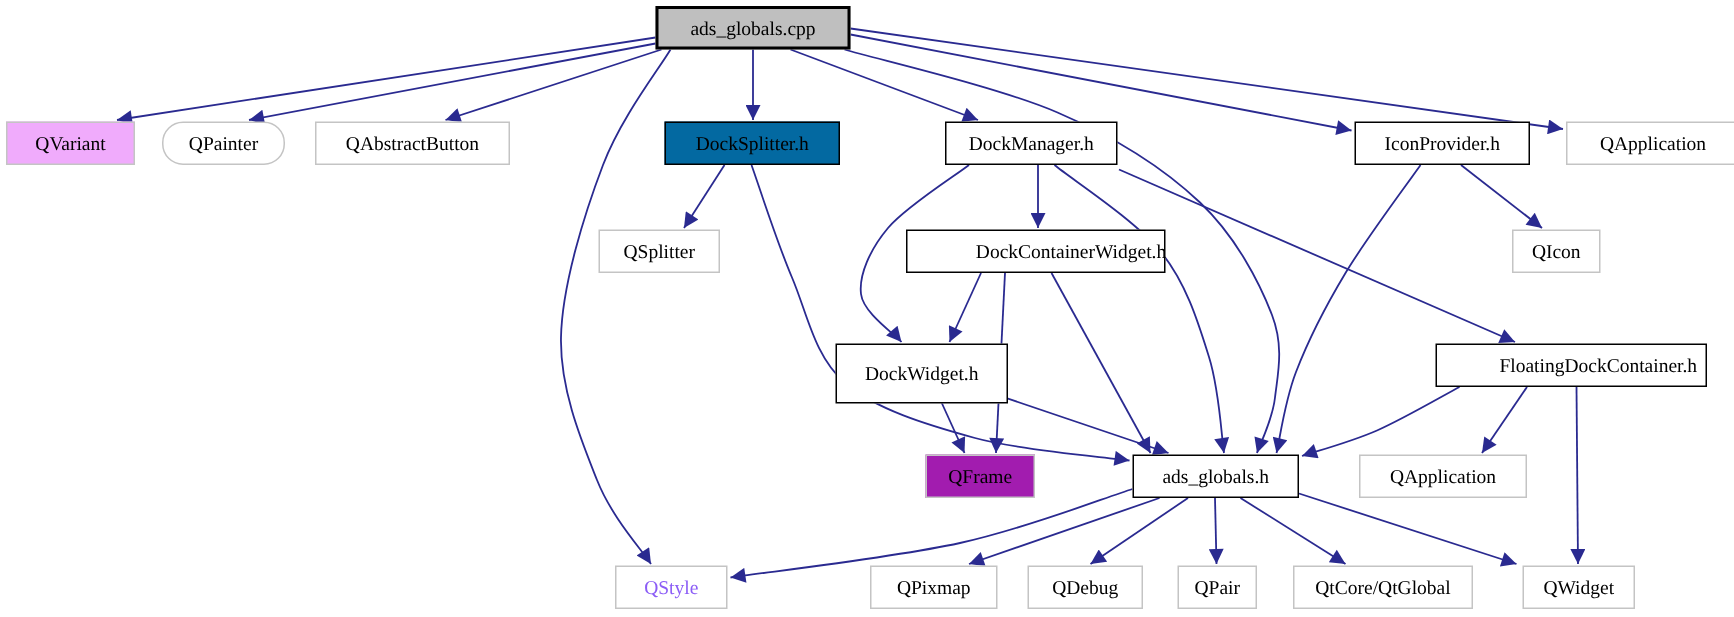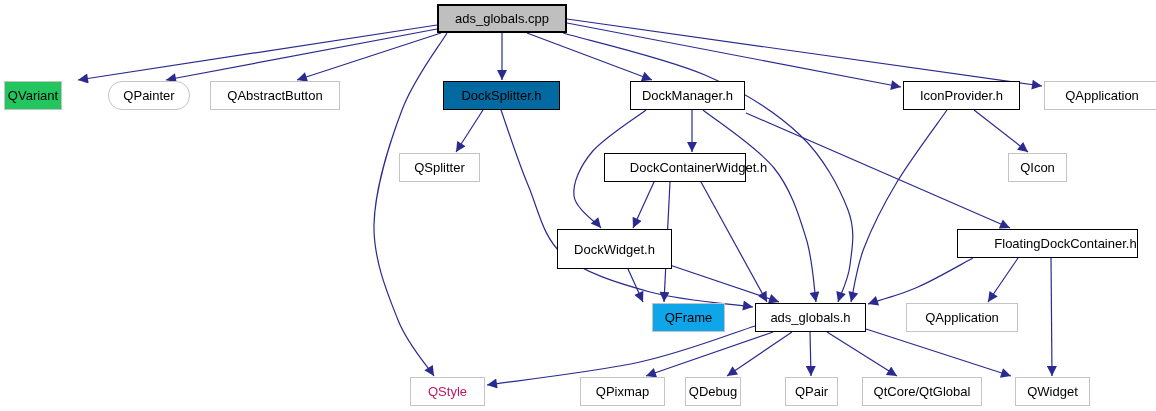--- a/index.html
+++ b/index.html
@@ -1,20 +1,20 @@
 <!DOCTYPE html>
 <html><head>
 <meta charset="utf-8">
 <style>
   html, body { margin: 0; padding: 0; background: #ffffff; }
   #graph {
     position: relative;
     width: 1156px;
     height: 411px;
-    font-family: Liberation Sans, sans-serif;
+    font-family: Liberation Serif, serif;
     background: #ffffff;
     overflow: hidden;
     text-align: center;
   }
   #graph svg { position: absolute; left: 0; top: 0; pointer-events: none; }
   .node {
     position: absolute;
     box-sizing: border-box;
     display: flex;
     align-items: center;
@@ -64,34 +64,34 @@
       <path d="M973,258 C963.8,262.8 935.5,279.3 918,287 C900.5,294.7 876.3,301.2 868,304" fill="none" stroke="#2a2a90" stroke-width="1.2" marker-end="url(#arrow)"></path>
       <path d="M1051,258 L1052,376" fill="none" stroke="#2a2a90" stroke-width="1.2" marker-end="url(#arrow)"></path>
       <path d="M755,326 C735.8,332.0 684.7,352.2 640,362 C595.3,371.8 512.5,381.2 487,385" fill="none" stroke="#2a2a90" stroke-width="1.2" marker-end="url(#arrow)"></path>
       <path d="M773,332 L646,376" fill="none" stroke="#2a2a90" stroke-width="1.2" marker-end="url(#arrow)"></path>
       <path d="M792,332 L727,376" fill="none" stroke="#2a2a90" stroke-width="1.2" marker-end="url(#arrow)"></path>
       <path d="M810,332 L811,376" fill="none" stroke="#2a2a90" stroke-width="1.2" marker-end="url(#arrow)"></path>
       <path d="M827,332 L897,376" fill="none" stroke="#2a2a90" stroke-width="1.2" marker-end="url(#arrow)"></path>
       <path d="M866,329 L1011,376" fill="none" stroke="#2a2a90" stroke-width="1.2" marker-end="url(#arrow)"></path>
     </svg>
     <div class="node root" style="left: 437px; top: 4px; width: 130px; height: 29px; background: rgb(191, 191, 191); border-color: rgb(0, 0, 0); color: rgb(0, 0, 0);">ads_globals.cpp</div>
-    <div class="node external" style="left: 4px; top: 81px; width: 58px; height: 29px; background: #22c55e; border-color: rgb(196, 196, 196); color: rgb(0, 0, 0);">QVariant</div>
+    <div class="node external" style="left: 4px; top: 81px; width: 86px; height: 29px; background: #f0abfc; border-color: rgb(196, 196, 196); color: rgb(0, 0, 0);">QVariant</div>
     <div class="node external" style="left: 108px; top: 81px; width: 82px; height: 29px; background: rgb(255, 255, 255); border-color: rgb(196, 196, 196); color: rgb(0, 0, 0); border-radius: 14px;">QPainter</div>
     <div class="node external" style="left: 210px; top: 81px; width: 130px; height: 29px; background: rgb(255, 255, 255); border-color: rgb(196, 196, 196); color: rgb(0, 0, 0);">QAbstractButton</div>
     <div class="node internal" style="left: 443px; top: 81px; width: 117px; height: 29px; background: #0369a1; border-color: rgb(0, 0, 0); color: rgb(0, 0, 0);">DockSplitter.h</div>
     <div class="node internal" style="left: 630px; top: 81px; width: 115px; height: 29px; background: rgb(255, 255, 255); border-color: rgb(0, 0, 0); color: rgb(0, 0, 0);">DockManager.h</div>
     <div class="node internal" style="left: 903px; top: 81px; width: 117px; height: 29px; background: rgb(255, 255, 255); border-color: rgb(0, 0, 0); color: rgb(0, 0, 0);">IconProvider.h</div>
     <div class="node external" style="left: 1044px; top: 81px; width: 116px; height: 29px; background: rgb(255, 255, 255); border-color: rgb(196, 196, 196); color: rgb(0, 0, 0);">QApplication</div>
     <div class="node external" style="left: 399px; top: 153px; width: 81px; height: 29px; background: rgb(255, 255, 255); border-color: rgb(196, 196, 196); color: rgb(0, 0, 0);">QSplitter</div>
-    <div class="node internal" style="left: 604px; top: 153px; width: 142px; height: 29px; background: rgb(255, 255, 255); border-color: rgb(0, 0, 0); color: rgb(0, 0, 0); padding-left: 47px;">DockContainerWidget.h</div>
+    <div class="node internal" style="left: 604px; top: 153px; width: 173px; height: 29px; background: rgb(255, 255, 255); border-color: rgb(0, 0, 0); color: rgb(0, 0, 0); padding-left: 47px;">DockContainerWidget.h</div>
     <div class="node external" style="left: 1008px; top: 153px; width: 59px; height: 29px; background: rgb(255, 255, 255); border-color: rgb(196, 196, 196); color: rgb(0, 0, 0);">QIcon</div>
     <div class="node internal" style="left: 557px; top: 229px; width: 115px; height: 40px; background: rgb(255, 255, 255); border-color: rgb(0, 0, 0); color: rgb(0, 0, 0);">DockWidget.h</div>
     <div class="node internal" style="left: 957px; top: 229px; width: 181px; height: 29px; background: rgb(255, 255, 255); border-color: rgb(0, 0, 0); color: rgb(0, 0, 0); padding-left: 36px;">FloatingDockContainer.h</div>
-    <div class="node external" style="left: 617px; top: 303px; width: 73px; height: 29px; background: #0ea5e9; border-color: rgb(196, 196, 196); color: rgb(0, 0, 0); margin-left: 35px;">QFrame</div>
+    <div class="node external" style="left: 617px; top: 303px; width: 73px; height: 29px; background: #a21caf; border-color: rgb(196, 196, 196); color: rgb(0, 0, 0);">QFrame</div>
     <div class="node internal" style="left: 755px; top: 303px; width: 111px; height: 29px; background: rgb(255, 255, 255); border-color: rgb(0, 0, 0); color: rgb(0, 0, 0);">ads_globals.h</div>
     <div class="node external" style="left: 906px; top: 303px; width: 112px; height: 29px; background: rgb(255, 255, 255); border-color: rgb(196, 196, 196); color: rgb(0, 0, 0);">QApplication</div>
-    <div class="node external" style="left: 410px; top: 377px; width: 75px; height: 29px; background: rgb(255, 255, 255); border-color: rgb(196, 196, 196); color: #be185d;">QStyle</div>
+    <div class="node external" style="left: 410px; top: 377px; width: 75px; height: 29px; background: rgb(255, 255, 255); border-color: rgb(196, 196, 196); color: #8b5cf6;">QStyle</div>
     <div class="node external" style="left: 580px; top: 377px; width: 85px; height: 29px; background: rgb(255, 255, 255); border-color: rgb(196, 196, 196); color: rgb(0, 0, 0);">QPixmap</div>
-    <div class="node external" style="left: 685px; top: 377px; width: 56px; height: 29px; background: rgb(255, 255, 255); border-color: rgb(196, 196, 196); color: rgb(0, 0, 0);">QDebug</div>
+    <div class="node external" style="left: 685px; top: 377px; width: 77px; height: 29px; background: rgb(255, 255, 255); border-color: rgb(196, 196, 196); color: rgb(0, 0, 0);">QDebug</div>
     <div class="node external" style="left: 785px; top: 377px; width: 53px; height: 29px; background: rgb(255, 255, 255); border-color: rgb(196, 196, 196); color: rgb(0, 0, 0);">QPair</div>
     <div class="node external" style="left: 862px; top: 377px; width: 120px; height: 29px; background: rgb(255, 255, 255); border-color: rgb(196, 196, 196); color: rgb(0, 0, 0);">QtCore/QtGlobal</div>
     <div class="node external" style="left: 1015px; top: 377px; width: 75px; height: 29px; background: rgb(255, 255, 255); border-color: rgb(196, 196, 196); color: rgb(0, 0, 0);">QWidget</div>
   </div>
 
 </body></html>

